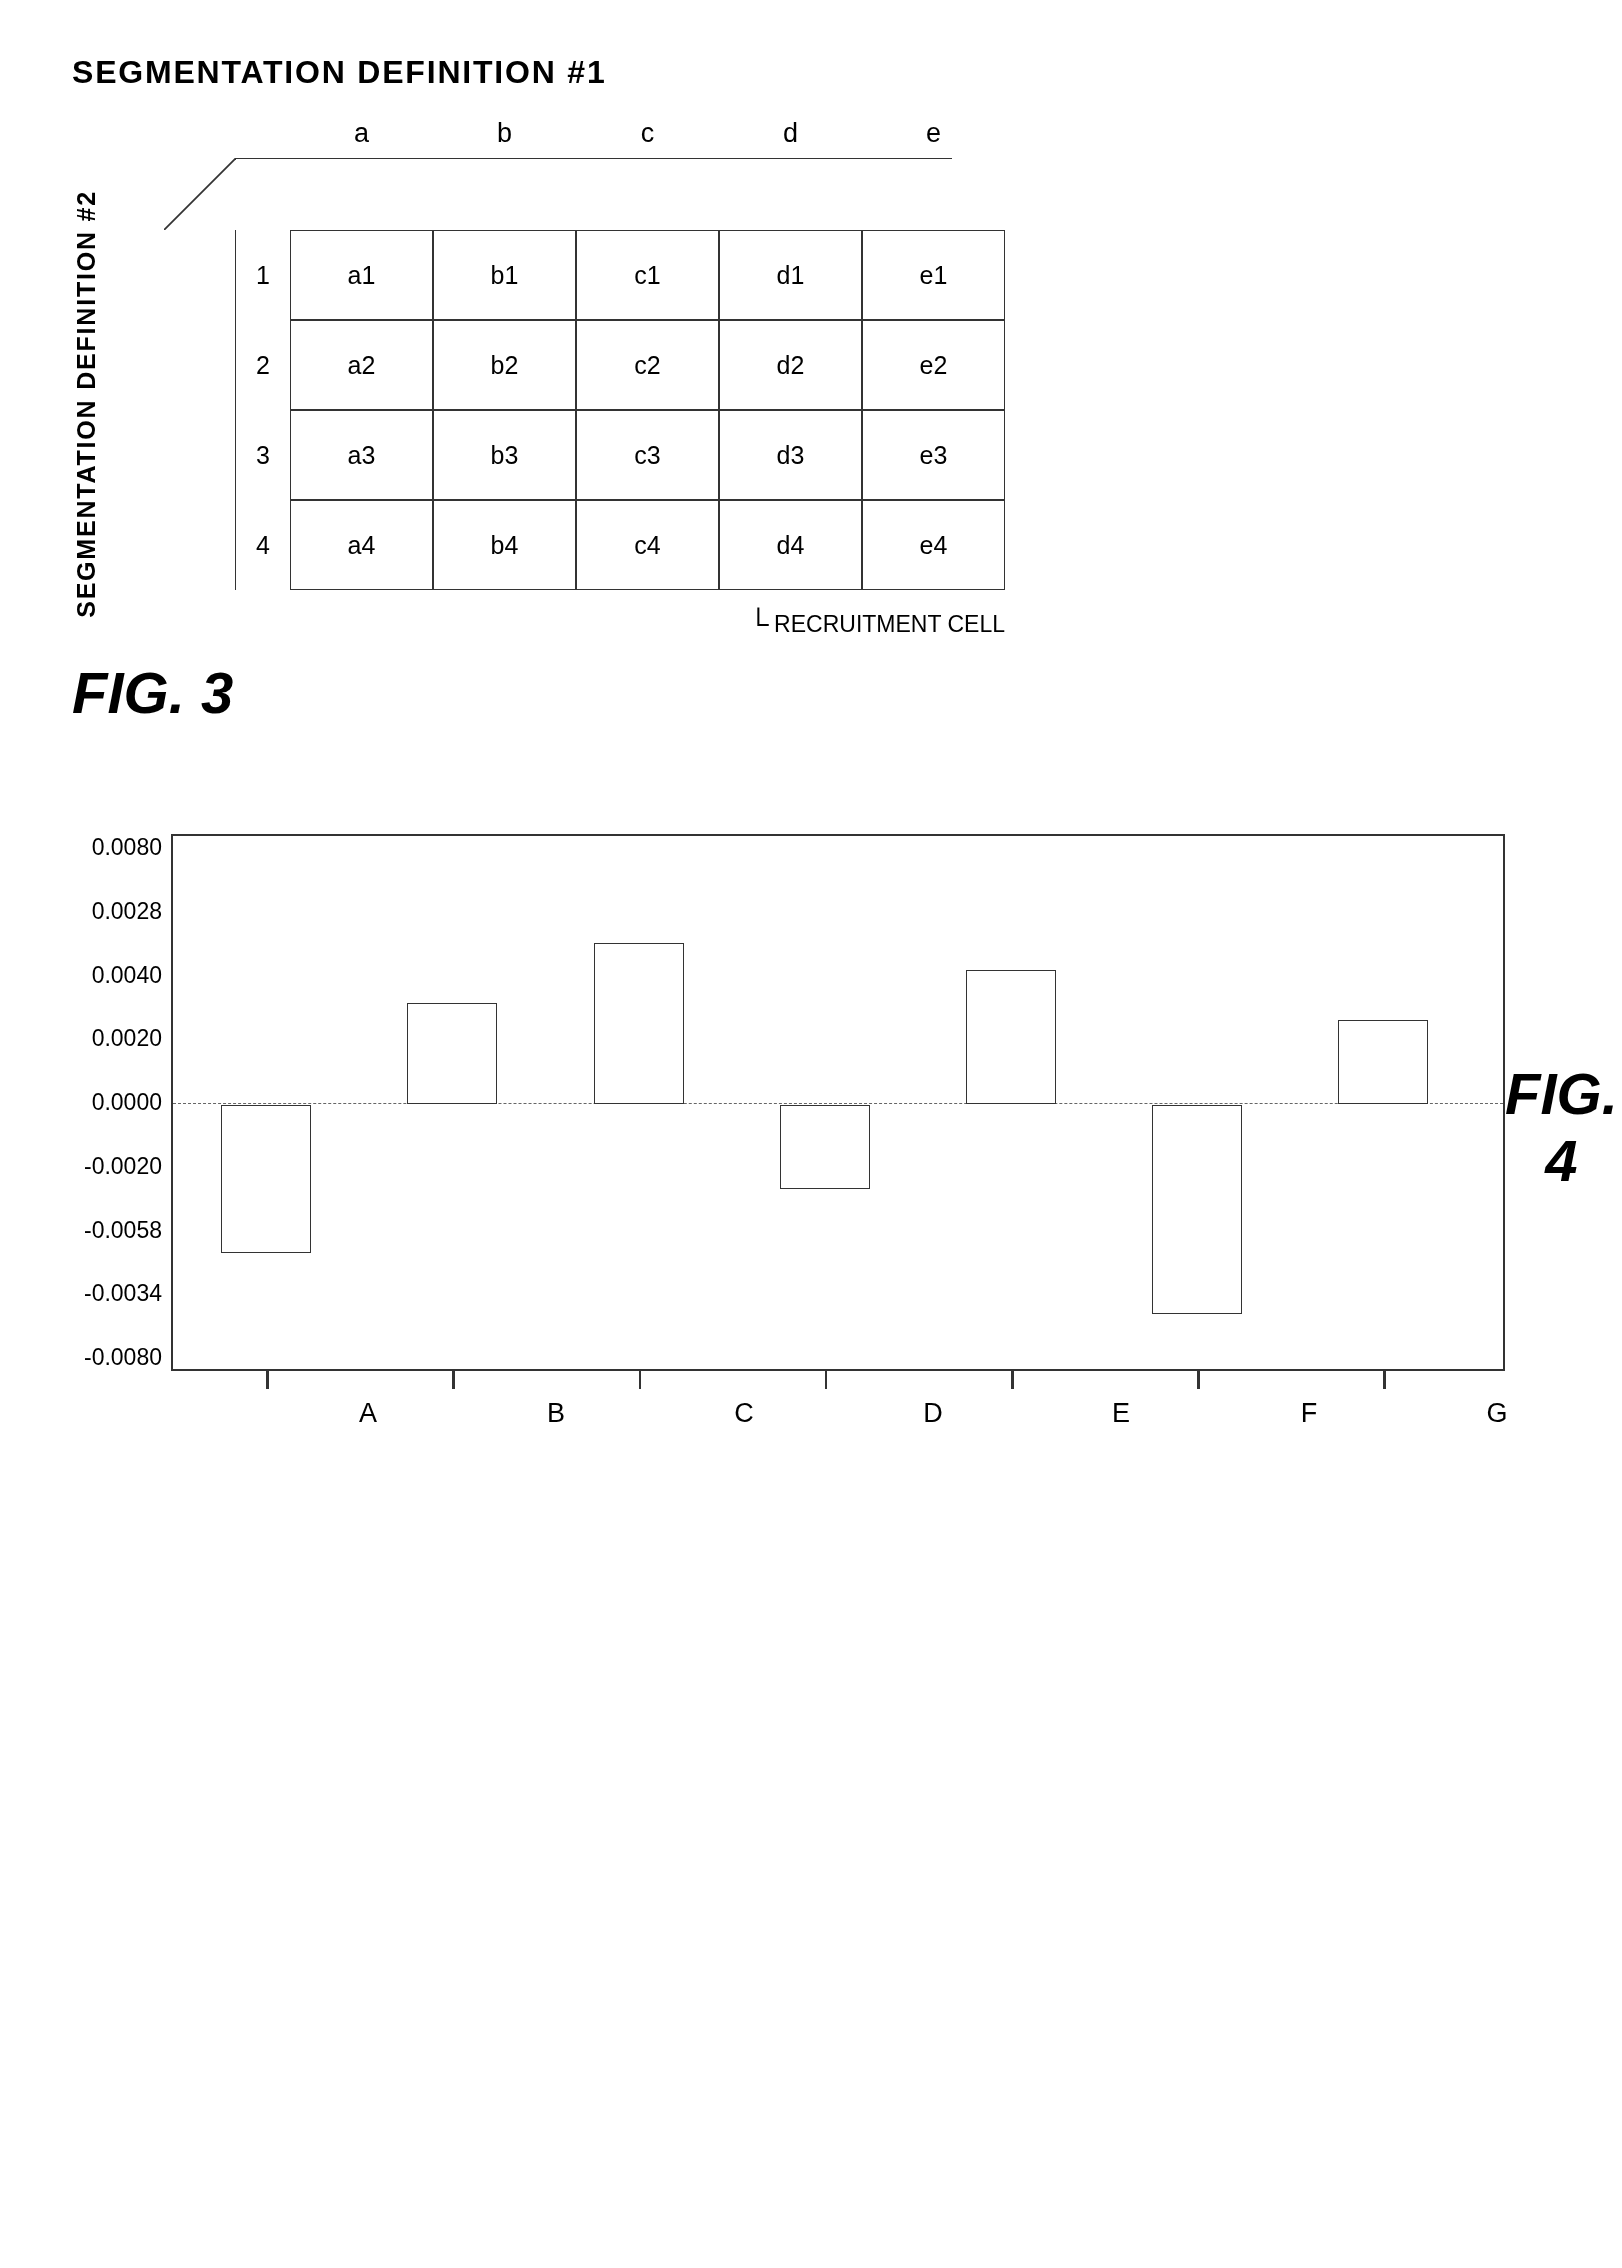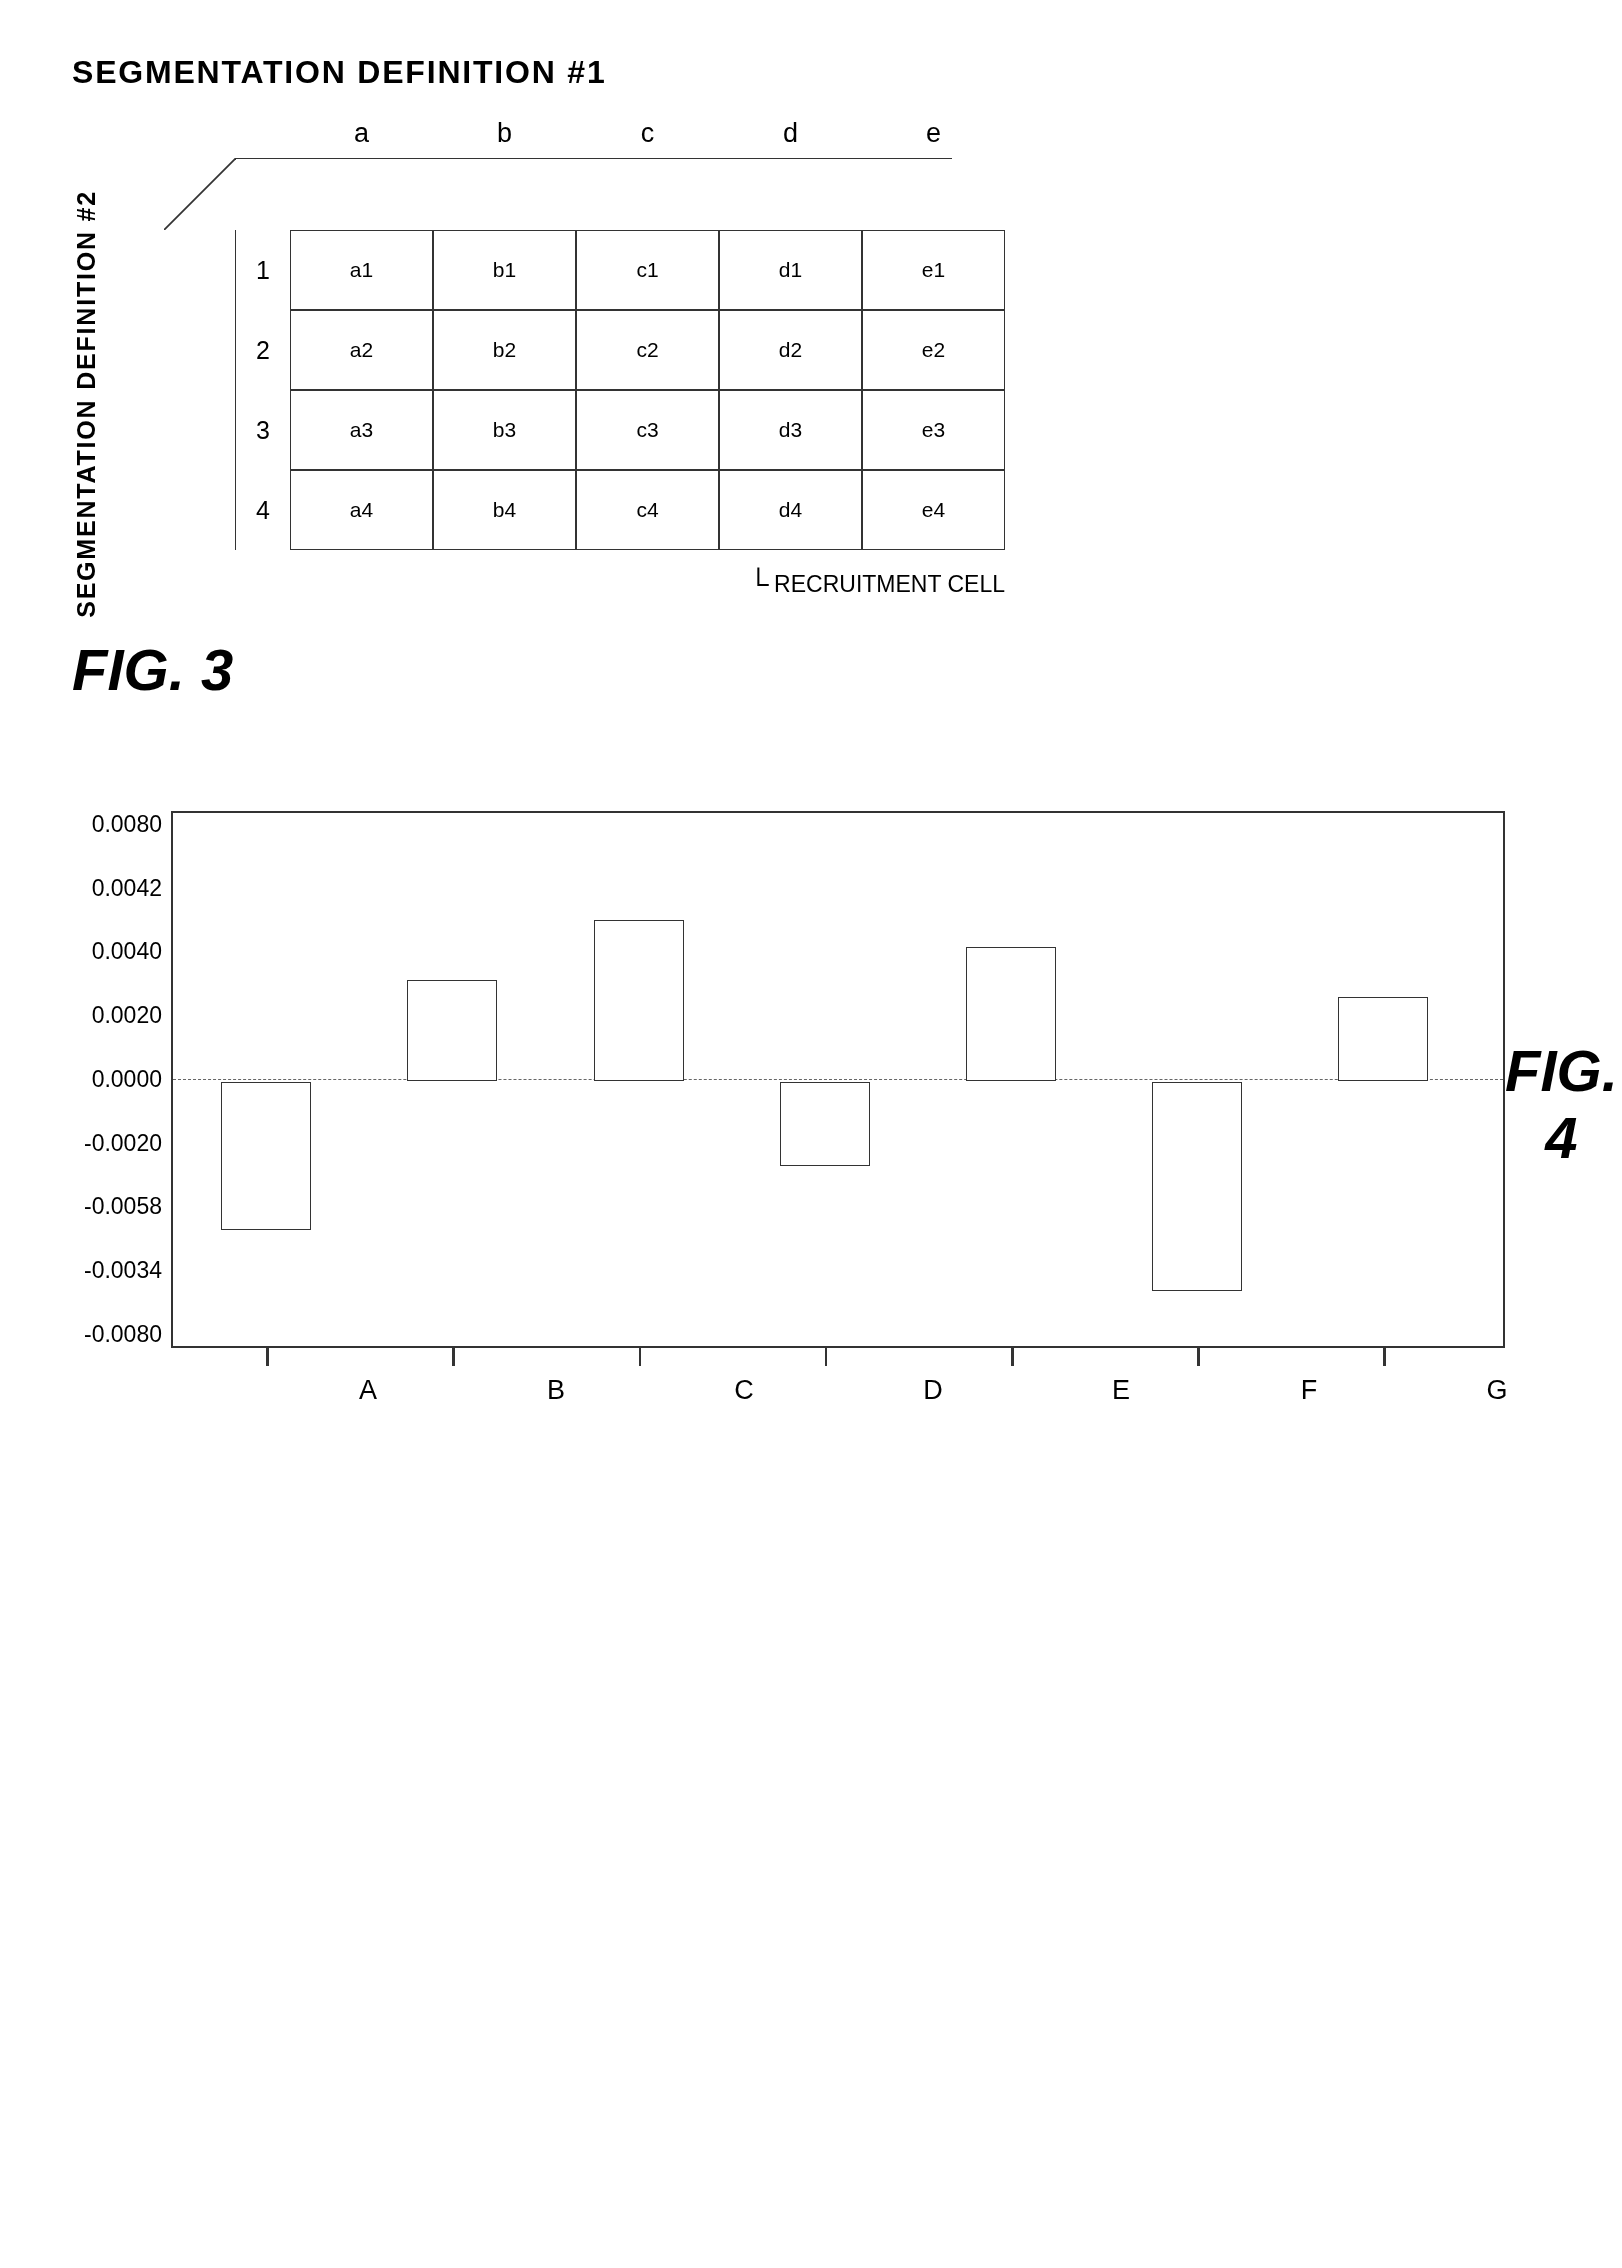--- a/index.html
+++ b/index.html
@@ -85,26 +85,26 @@
     .row-header {
       width: 54px;
       display: flex;
       align-items: center;
       justify-content: center;
       font-size: 25px;
     }
 
     .grid-cell {
       width: 143px;
-      height: 80px;
+      height: 90px;
       border: 1.8px solid #333;
       display: flex;
       align-items: center;
       justify-content: center;
-      font-size: 21px;
+      font-size: 25px;
     }
 
     .recruitment-cell-label {
       font-size: 23px;
       margin-top: 9px;
       margin-left: 18px;
       display: flex;
       align-items: center;
     }
 
@@ -233,21 +233,21 @@
 
   <div class="fig-label">FIG. 3</div>
 </div>
 
 <div class="fig4-container">
   <div class="chart-outer">
     <div style="display:flex; flex-direction:row; align-items:stretch;">
 
       <div style="display:flex; flex-direction:column; justify-content:space-between; margin-right:9px; width:90px; height:537px;">
         <div class="y-label">0.0080</div>
-        <div class="y-label">0.0042</div>
+        <div class="y-label">0.0028</div>
         <div class="y-label">0.0040</div>
         <div class="y-label">0.0020</div>
         <div class="y-label">0.0000</div>
         <div class="y-label">-0.0020</div>
         <div class="y-label">-0.0058</div>
         <div class="y-label">-0.0034</div>
         <div class="y-label">-0.0080</div>
       </div>
 
       <div style="position:relative; width:1343px; height:537px; border-left:2.7px solid #333; border-bottom:2.7px solid #333; border-top:2.7px solid #333; border-right:2.7px solid #333;">

